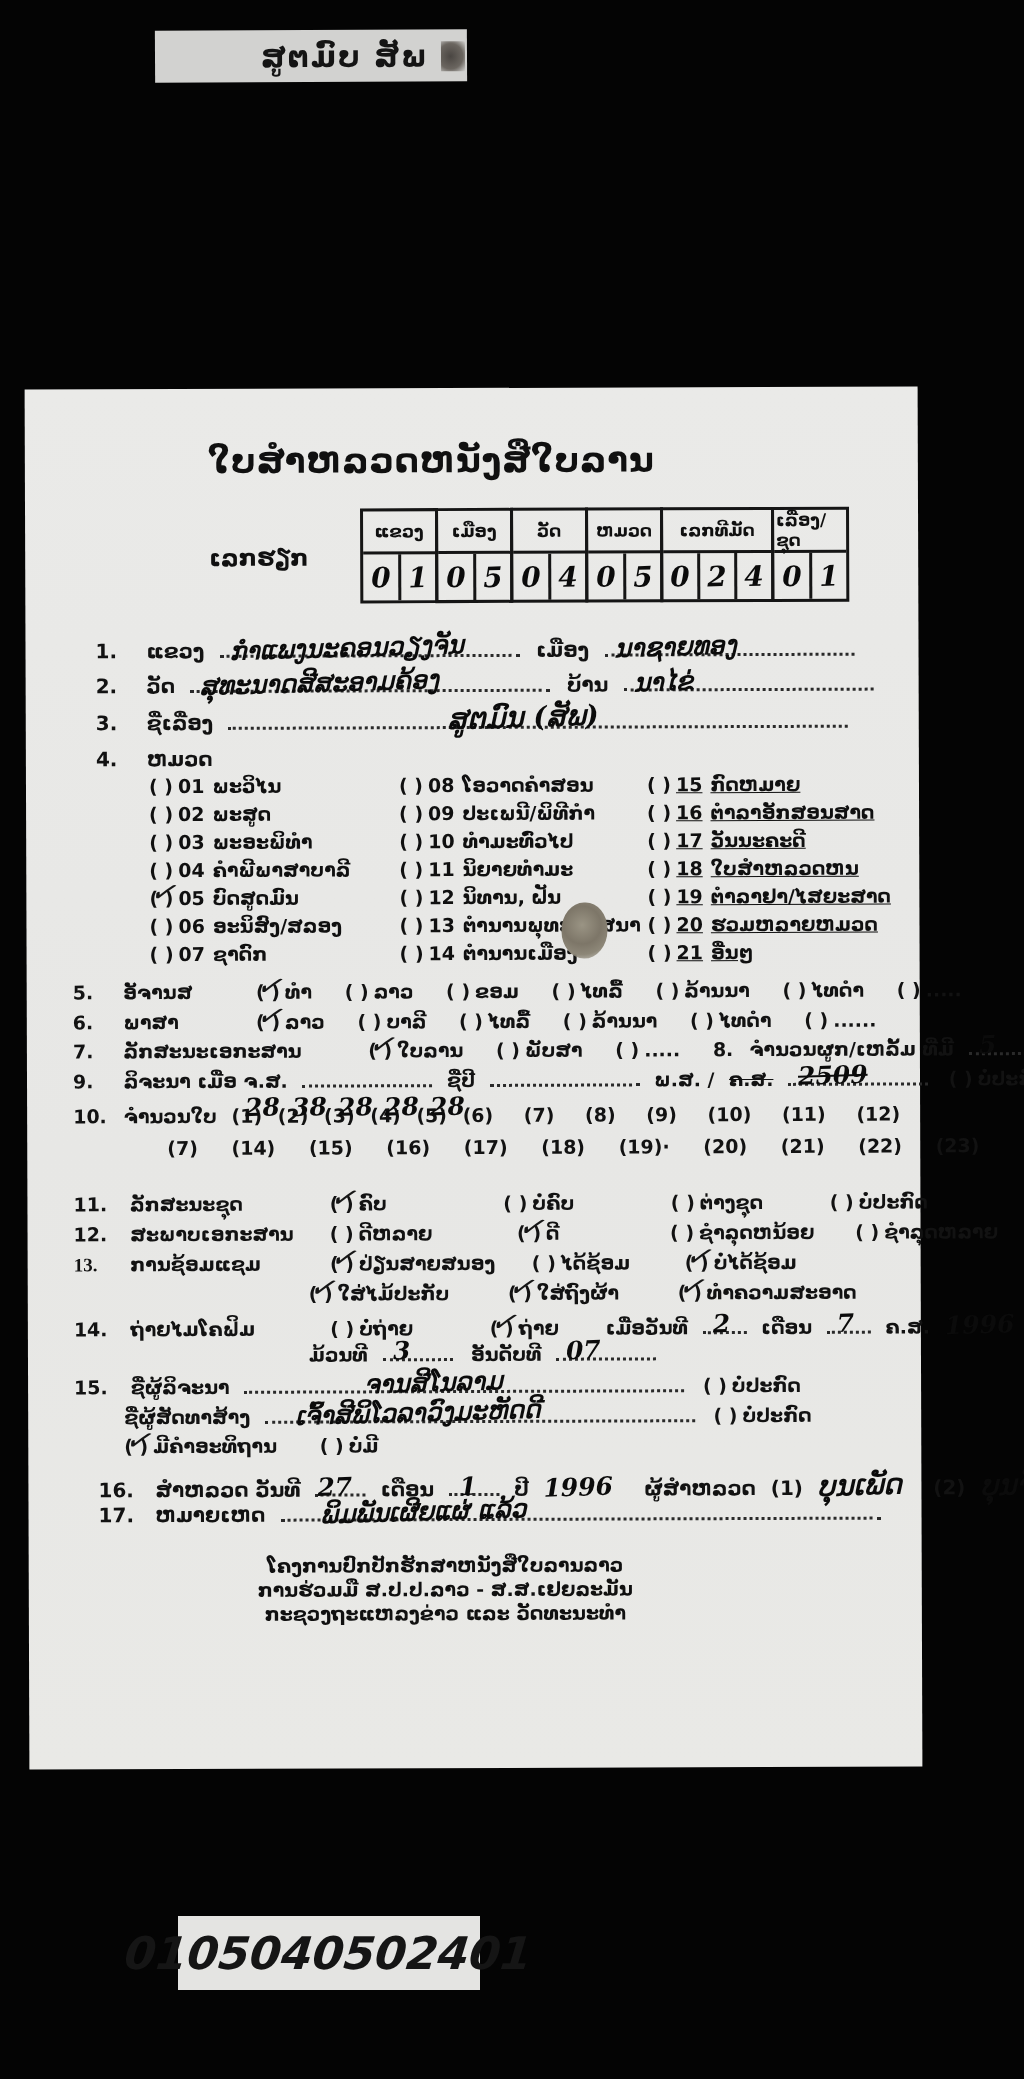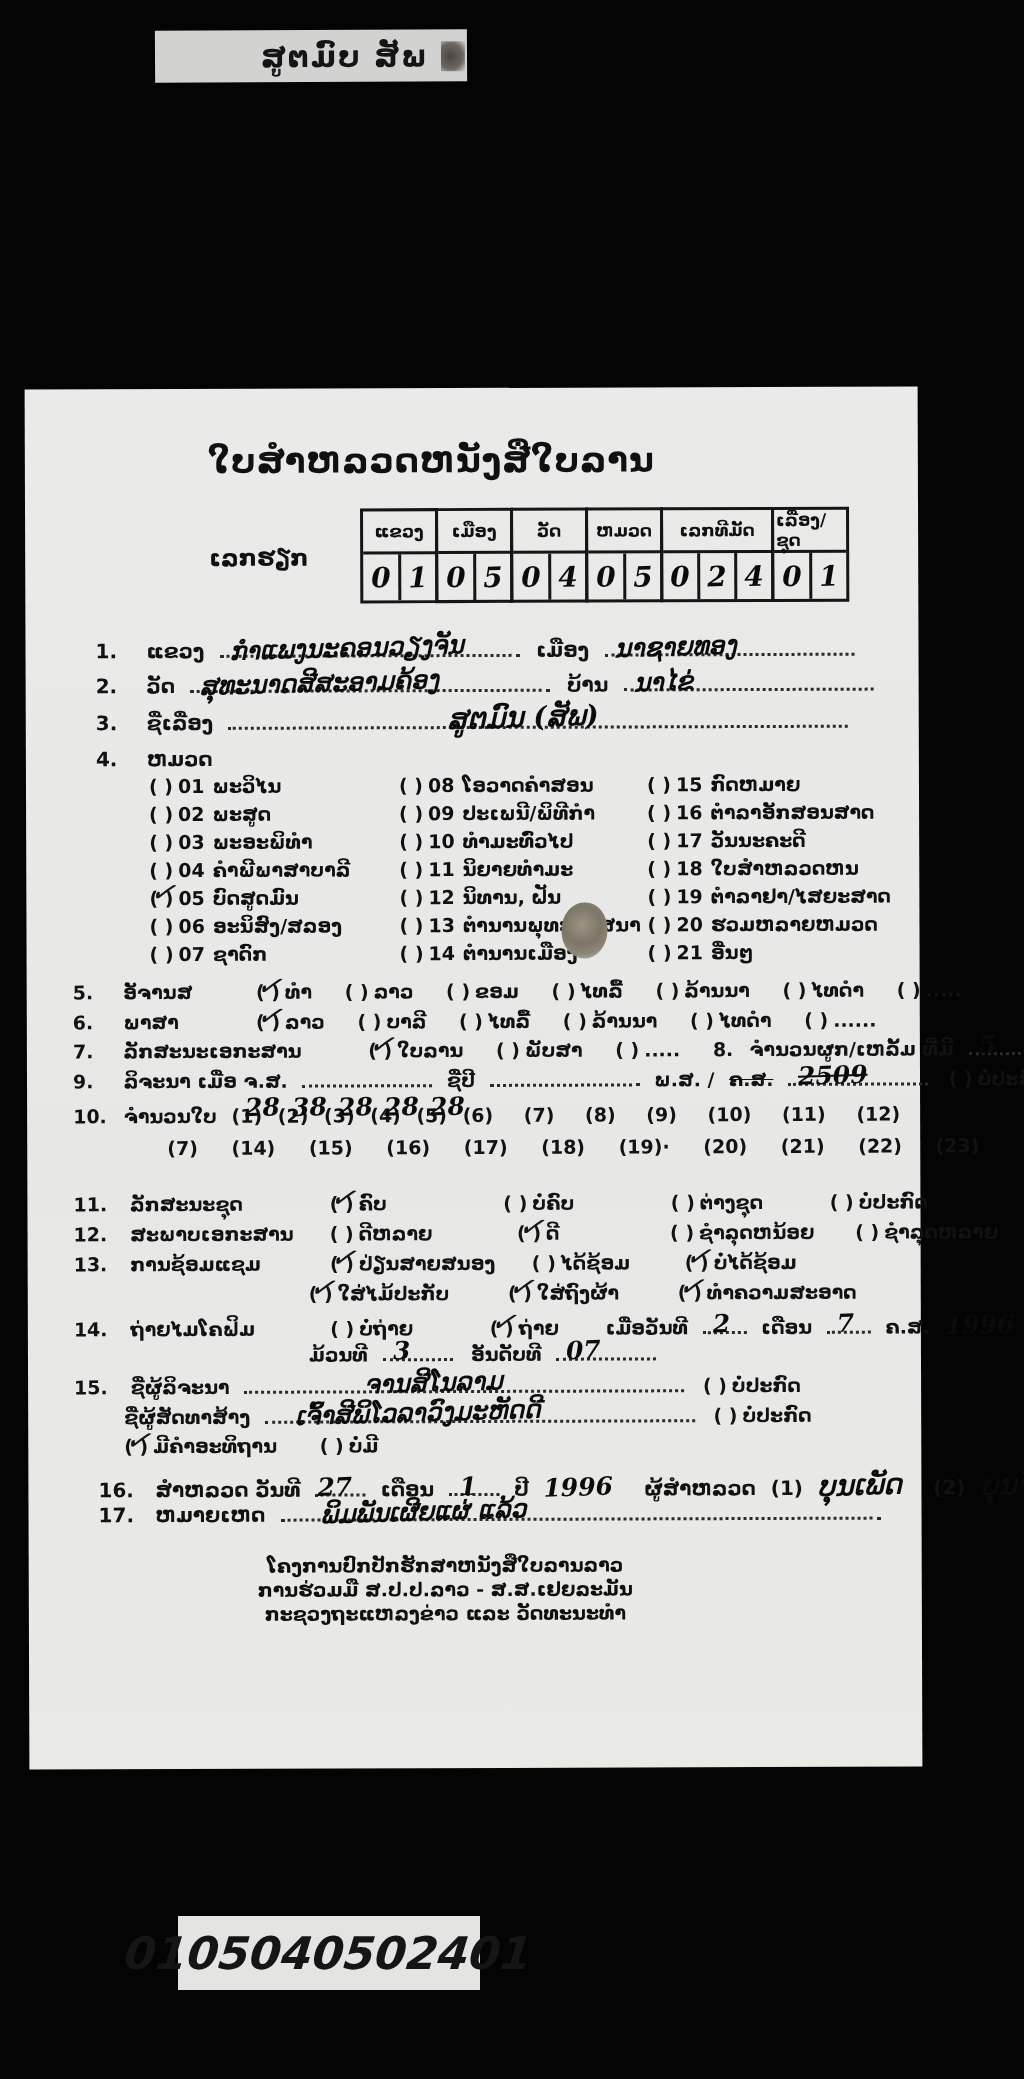--- a/index.html
+++ b/index.html
@@ -200,21 +200,21 @@
   <div class="mcol" style="left:373px;top:386px;">
     <div class="mopt"><span class="cb">( )<span class="ck"></span></span><span class="mcode">08</span><span>ໂອວາດຄຳສອນ</span></div>
     <div class="mopt"><span class="cb">( )<span class="ck"></span></span><span class="mcode">09</span><span>ປະເພນີ/ພິທີກຳ</span></div>
     <div class="mopt"><span class="cb">( )<span class="ck"></span></span><span class="mcode">10</span><span>ທຳມະທົ່ວໄປ</span></div>
     <div class="mopt"><span class="cb">( )<span class="ck"></span></span><span class="mcode">11</span><span>ນິຍາຍທຳມະ</span></div>
     <div class="mopt"><span class="cb">( )<span class="ck"></span></span><span class="mcode">12</span><span>ນິທານ, ຝັນ</span></div>
     <div class="mopt"><span class="cb">( )<span class="ck"></span></span><span class="mcode">13</span><span>ຕຳນານພຸທະສາສນາ</span></div>
     <div class="mopt"><span class="cb">( )<span class="ck"></span></span><span class="mcode">14</span><span>ຕຳນານເມືອງ</span></div>
   </div>
 
-  <div class="mcol" style="left:621px;top:386px;">
+  <div class="mcol" style="left:621px;top:386px;text-decoration:underline;">
     <div class="mopt"><span class="cb">( )<span class="ck"></span></span><span class="mcode">15</span><span>ກົດຫມາຍ</span></div>
     <div class="mopt"><span class="cb">( )<span class="ck"></span></span><span class="mcode">16</span><span>ຕຳລາອັກສອນສາດ</span></div>
     <div class="mopt"><span class="cb">( )<span class="ck"></span></span><span class="mcode">17</span><span>ວັນນະຄະດີ</span></div>
     <div class="mopt"><span class="cb">( )<span class="ck"></span></span><span class="mcode">18</span><span>ໃບສຳຫລວດຫນ</span></div>
     <div class="mopt"><span class="cb">( )<span class="ck"></span></span><span class="mcode">19</span><span>ຕຳລາຢາ/ໄສຍະສາດ</span></div>
     <div class="mopt"><span class="cb">( )<span class="ck"></span></span><span class="mcode">20</span><span>ຮວມຫລາຍຫມວດ</span></div>
     <div class="mopt"><span class="cb">( )<span class="ck"></span></span><span class="mcode">21</span><span>ອື່ນໆ</span></div>
   </div>
 
   <div class="smudge"></div>
@@ -308,21 +308,21 @@
   <div class="r" style="left:46px;top:834px;font-size:19px;">
     <span class="no" style="min-width:50px;">12.</span>
     <span class="lb" style="display:inline-block;width:185px;">ສະພາບເອກະສານ</span>
     <span class="opt" style="margin-right:78px;"><span class="cb">( )<span class="ck"></span></span><span>ດີຫລາຍ</span></span>
     <span class="opt" style="margin-right:104px;"><span class="cb">( )<span class="ck">✓</span></span><span>ດີ</span></span>
     <span class="opt" style="margin-right:34px;"><span class="cb">( )<span class="ck"></span></span><span>ຊຳລຸດຫນ້ອຍ</span></span>
     <span class="opt"><span class="cb">( )<span class="ck"></span></span><span>ຊຳລຸດຫລາຍ</span></span>
   </div>
 
   <div class="r" style="left:46px;top:864px;font-size:19px;">
-    <span class="no" style="min-width:50px;">13.</span>
+    <span class="no" style="min-width:50px;font-family:Liberation Serif, serif;">13.</span>
     <span class="lb" style="display:inline-block;width:185px;">ການຊ້ອມແຊມ</span>
     <span class="opt" style="margin-right:30px;"><span class="cb">( )<span class="ck">✓</span></span><span>ປ່ຽນສາຍສນອງ</span></span>
     <span class="opt" style="margin-right:48px;"><span class="cb">( )<span class="ck"></span></span><span>ໄດ້ຊ້ອມ</span></span>
     <span class="opt"><span class="cb">( )<span class="ck">✓</span></span><span>ບໍ່ໄດ້ຊ້ອມ</span></span>
   </div>
   <div class="r" style="left:281px;top:894px;font-size:19px;">
     <span class="opt" style="margin-right:52px;"><span class="cb">( )<span class="ck">✓</span></span><span>ໃສ່ໄມ້ປະກັບ</span></span>
     <span class="opt" style="margin-right:52px;"><span class="cb">( )<span class="ck">✓</span></span><span>ໃສ່ຖົງຜ້າ</span></span>
     <span class="opt"><span class="cb">( )<span class="ck">✓</span></span><span>ທຳຄວາມສະອາດ</span></span>
   </div>

